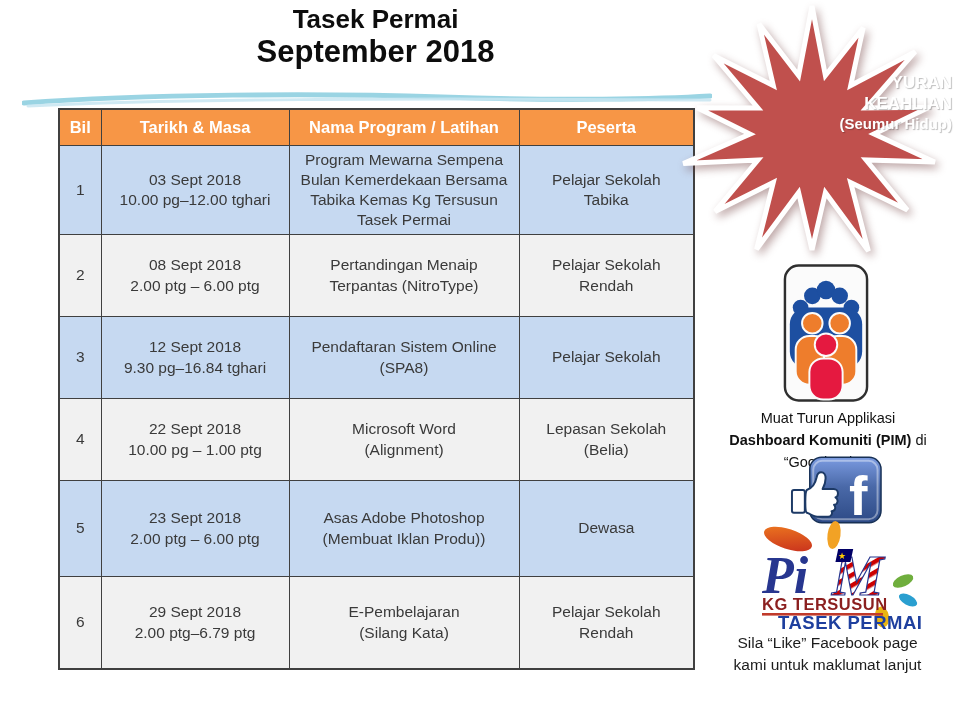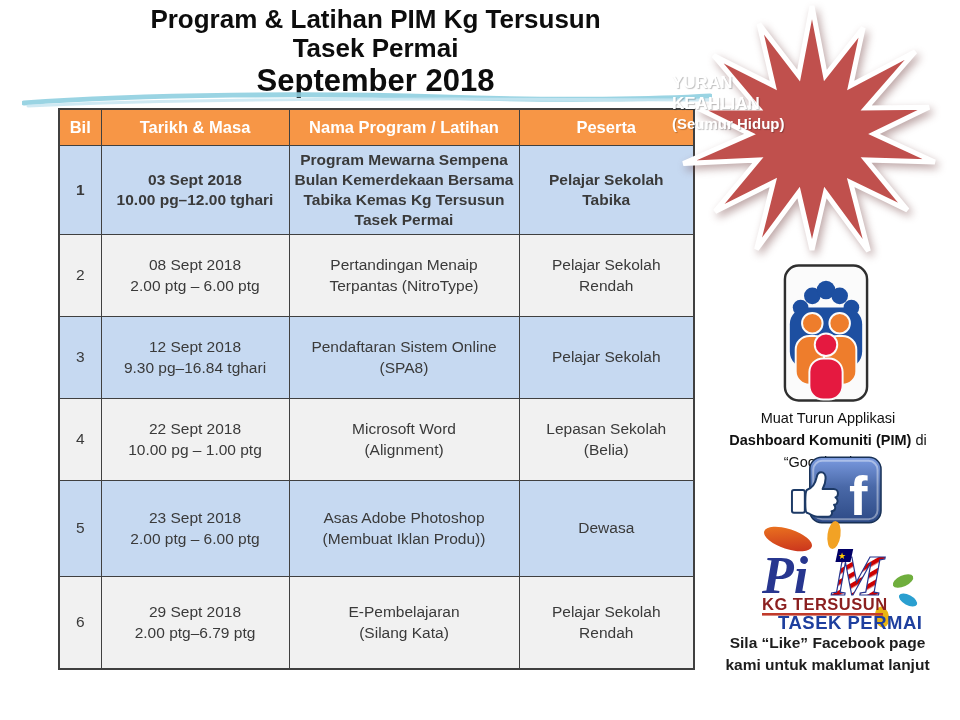--- a/index.html
+++ b/index.html
@@ -22,49 +22,48 @@
     border-collapse:collapse; table-layout:fixed; color:#3a3a3a;
     border:2px solid #404040;
   }
   table.sched th, table.sched td {
     border:1.6px solid #404040; text-align:center; vertical-align:middle;
     padding:2px 5px; font-size:15.5px; line-height:1.3;
   }
   table.sched thead th { background:#f79646; color:#ffffff; font-weight:bold; font-size:16.5px; height:31px; }
   tr.blue td { background:#c6d9f1; }
   tr.gray td { background:#f1f1f1; }
-  tr.r1 td { height:84px;font-weight:bold; } tr.r2 td { height:77px; } tr.r3 td { height:77px; }
+  tr.r1 td { height:84px; } tr.r2 td { height:77px; } tr.r3 td { height:77px; }
   tr.r4 td { height:77px; } tr.r5 td { height:91px; } tr.r6 td { height:87px; }
   .ml { white-space:pre-line; }
   td.bil { font-size:17px; }
 
   
   .badge-wrap { position:absolute; left:672px; top:4px; width:280px; height:260px; }
   .badge-wrap svg { filter:drop-shadow(3px 4px 4px rgba(110,60,60,.45)); }
   .badge-text {
-    position:absolute; left:0; top:68px; width:280px; text-align:left;
+    position:absolute; left:0; top:68px; width:280px; text-align:right;
     color:#ffffff; font-weight:bold; text-shadow:1px 1px 1px rgba(0,0,0,.25);
   }
   .badge-l1, .badge-l2 { font-size:17px; line-height:21px; }
   .badge-amount { font-size:31px; line-height:36px; letter-spacing:2px; }
   .badge-l3 { font-size:15px; line-height:20px; }
 
   
   .app-icon { position:absolute; left:782px; top:262px; }
   .app-text { position:absolute; left:698px; top:408px; width:260px; text-align:center; font-size:14.5px; line-height:1.5; color:#111; }
   .fb-icon { position:absolute; left:788px; top:455px; }
   .pim-logo { position:absolute; left:750px; top:517px; }
-  .footer-text { position:absolute; left:695px; top:632px; width:265px; text-align:center; font-size:15.5px; line-height:1.45; color:#1c1c1c;font-weight:bold; }
+  .footer-text { position:absolute; left:695px; top:632px; width:265px; text-align:center; font-size:15.5px; line-height:1.45; color:#1c1c1c; }
   .footer-note { margin-top:11px; }
 </style>
 </head>
 <body>
 
 <div class="title-block">
-  <div class="title-line-1">Program &amp; Latihan PIM Kg Tersusun</div>
   <div class="title-line-2">Tasek Permai</div>
   <div class="title-line-3">September 2018</div>
 </div>
 
 <svg class="swoosh" width="690" height="18" viewBox="0 0 690 18">
   <path d="M2,13 C120,4 300,3 420,7 C540,11 640,9 688,6" stroke="#8fcfe0" stroke-width="5" fill="none" opacity="0.9" stroke-linecap="round"></path>
   <path d="M6,16 C150,9 360,8 688,10" stroke="#c7e5f1" stroke-width="3" fill="none" opacity="0.85" stroke-linecap="round"></path>
 </svg>
 
 <table class="sched">

